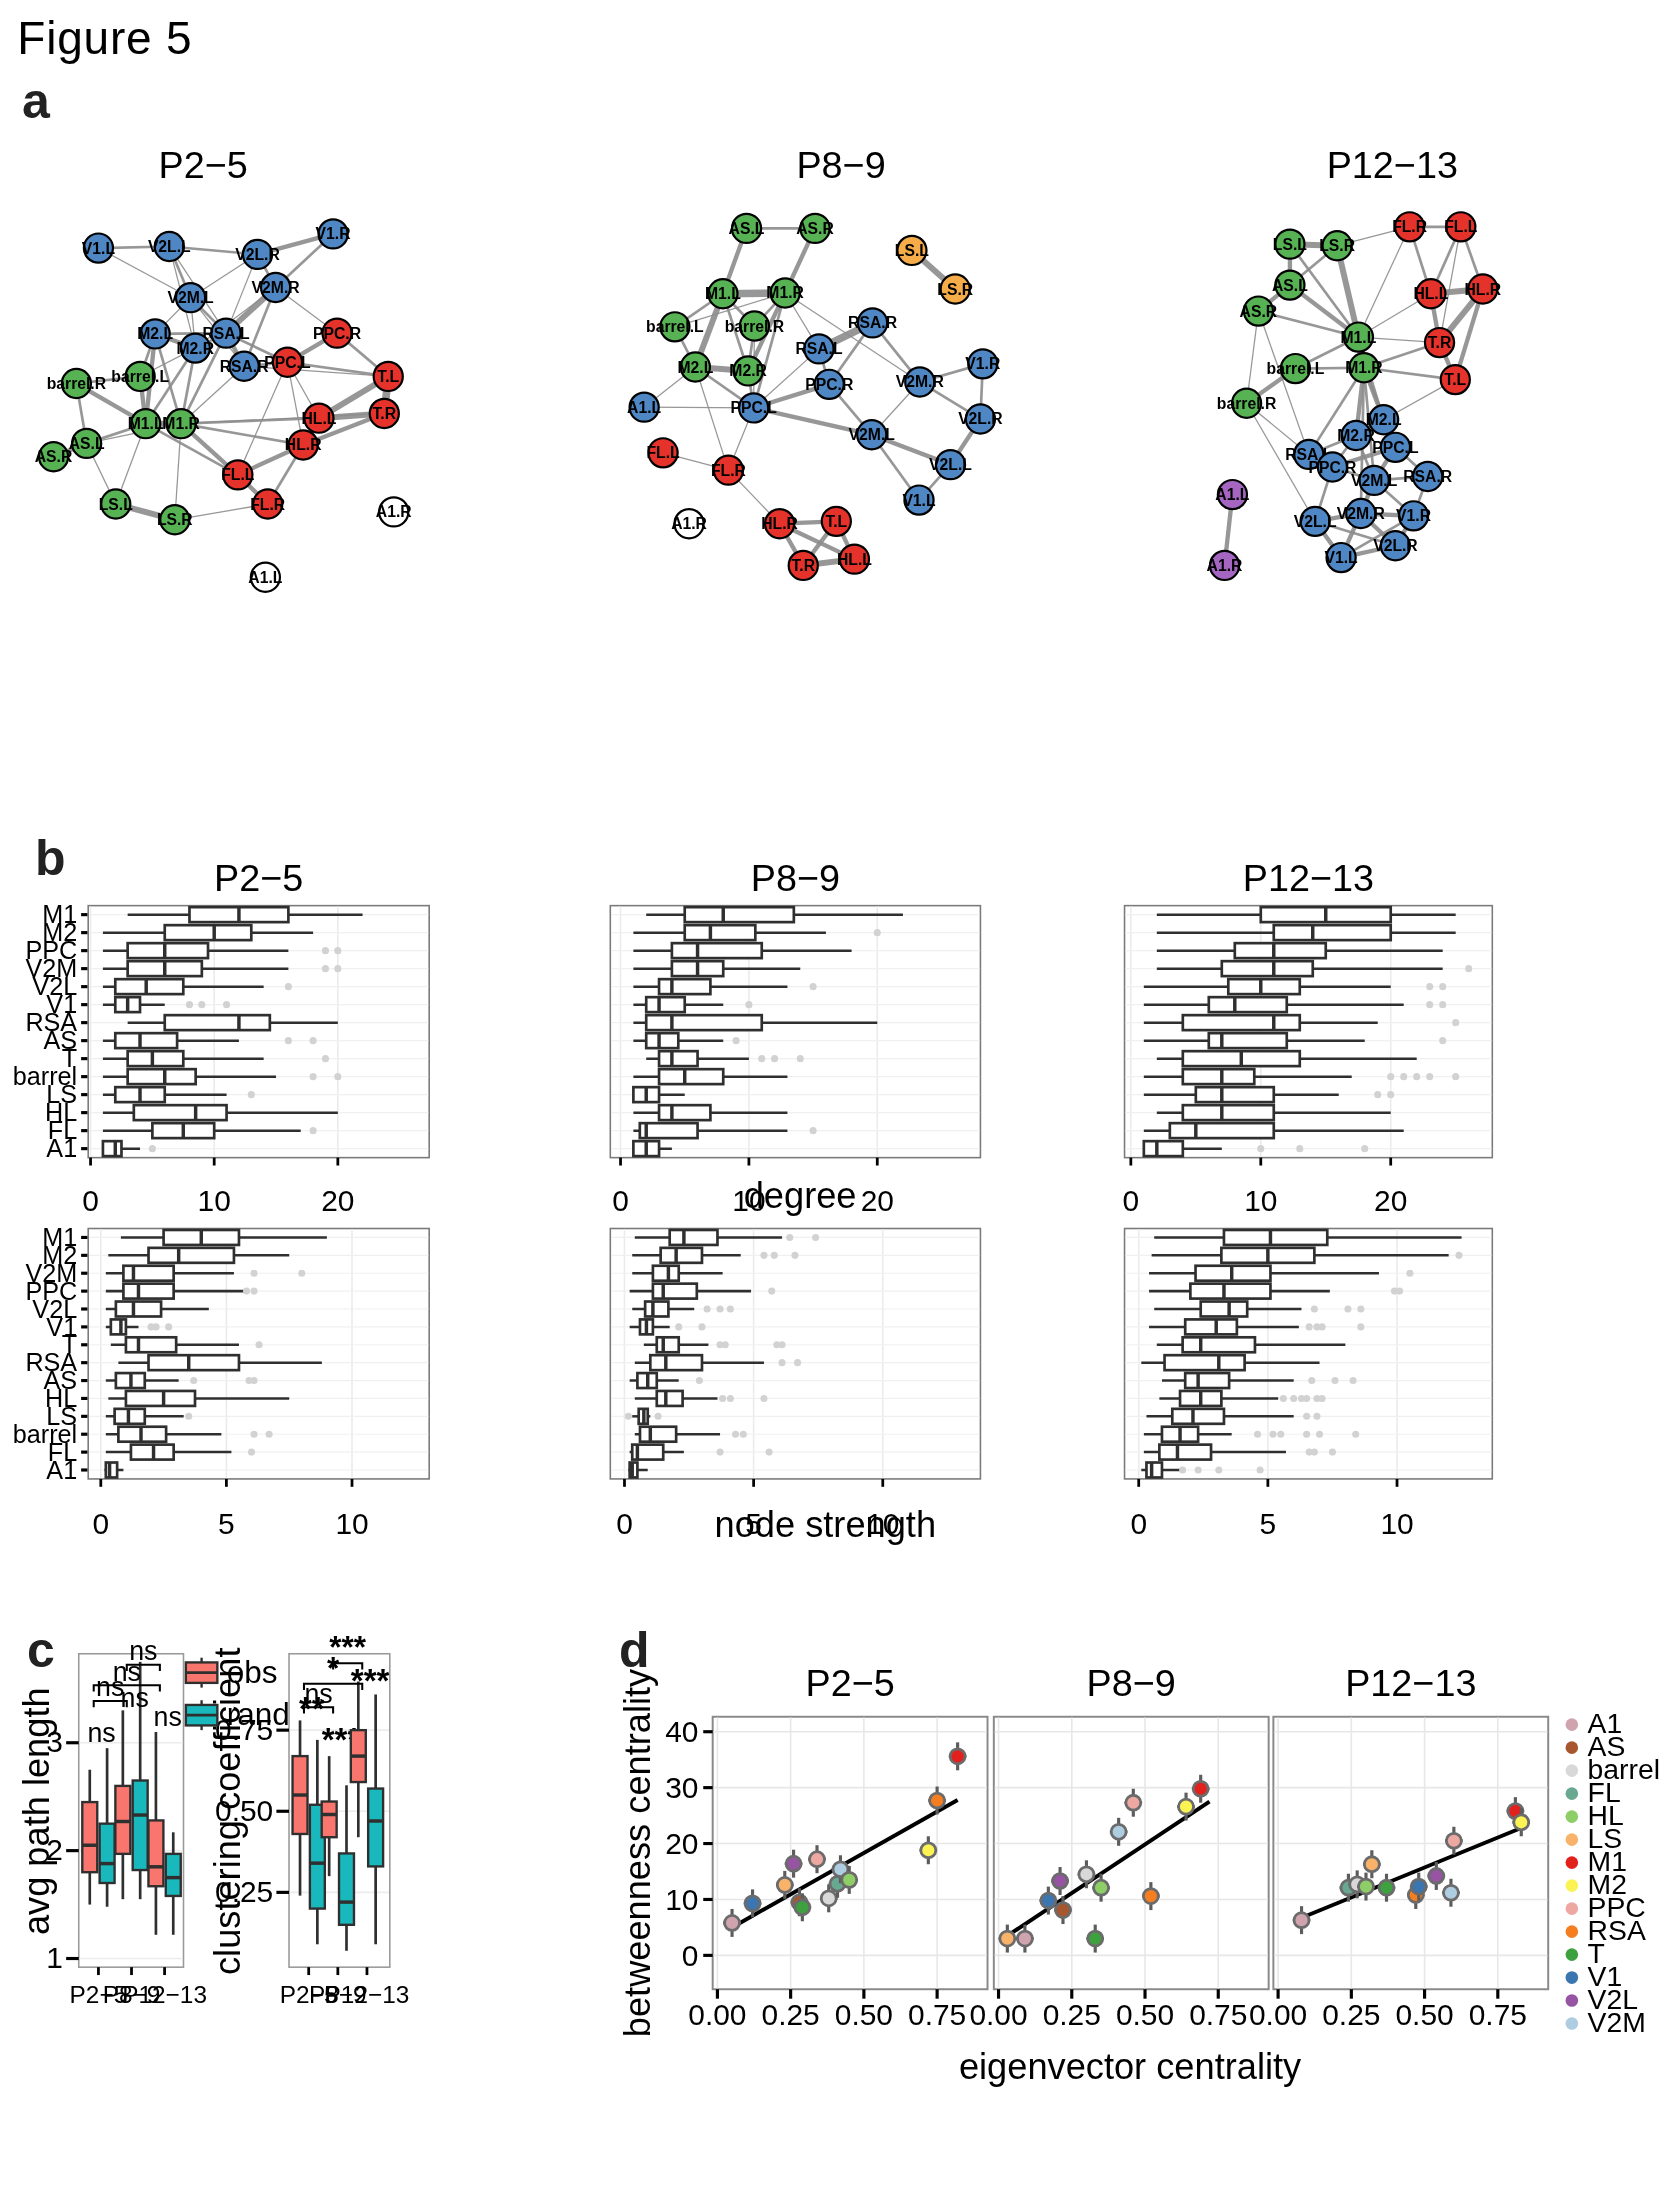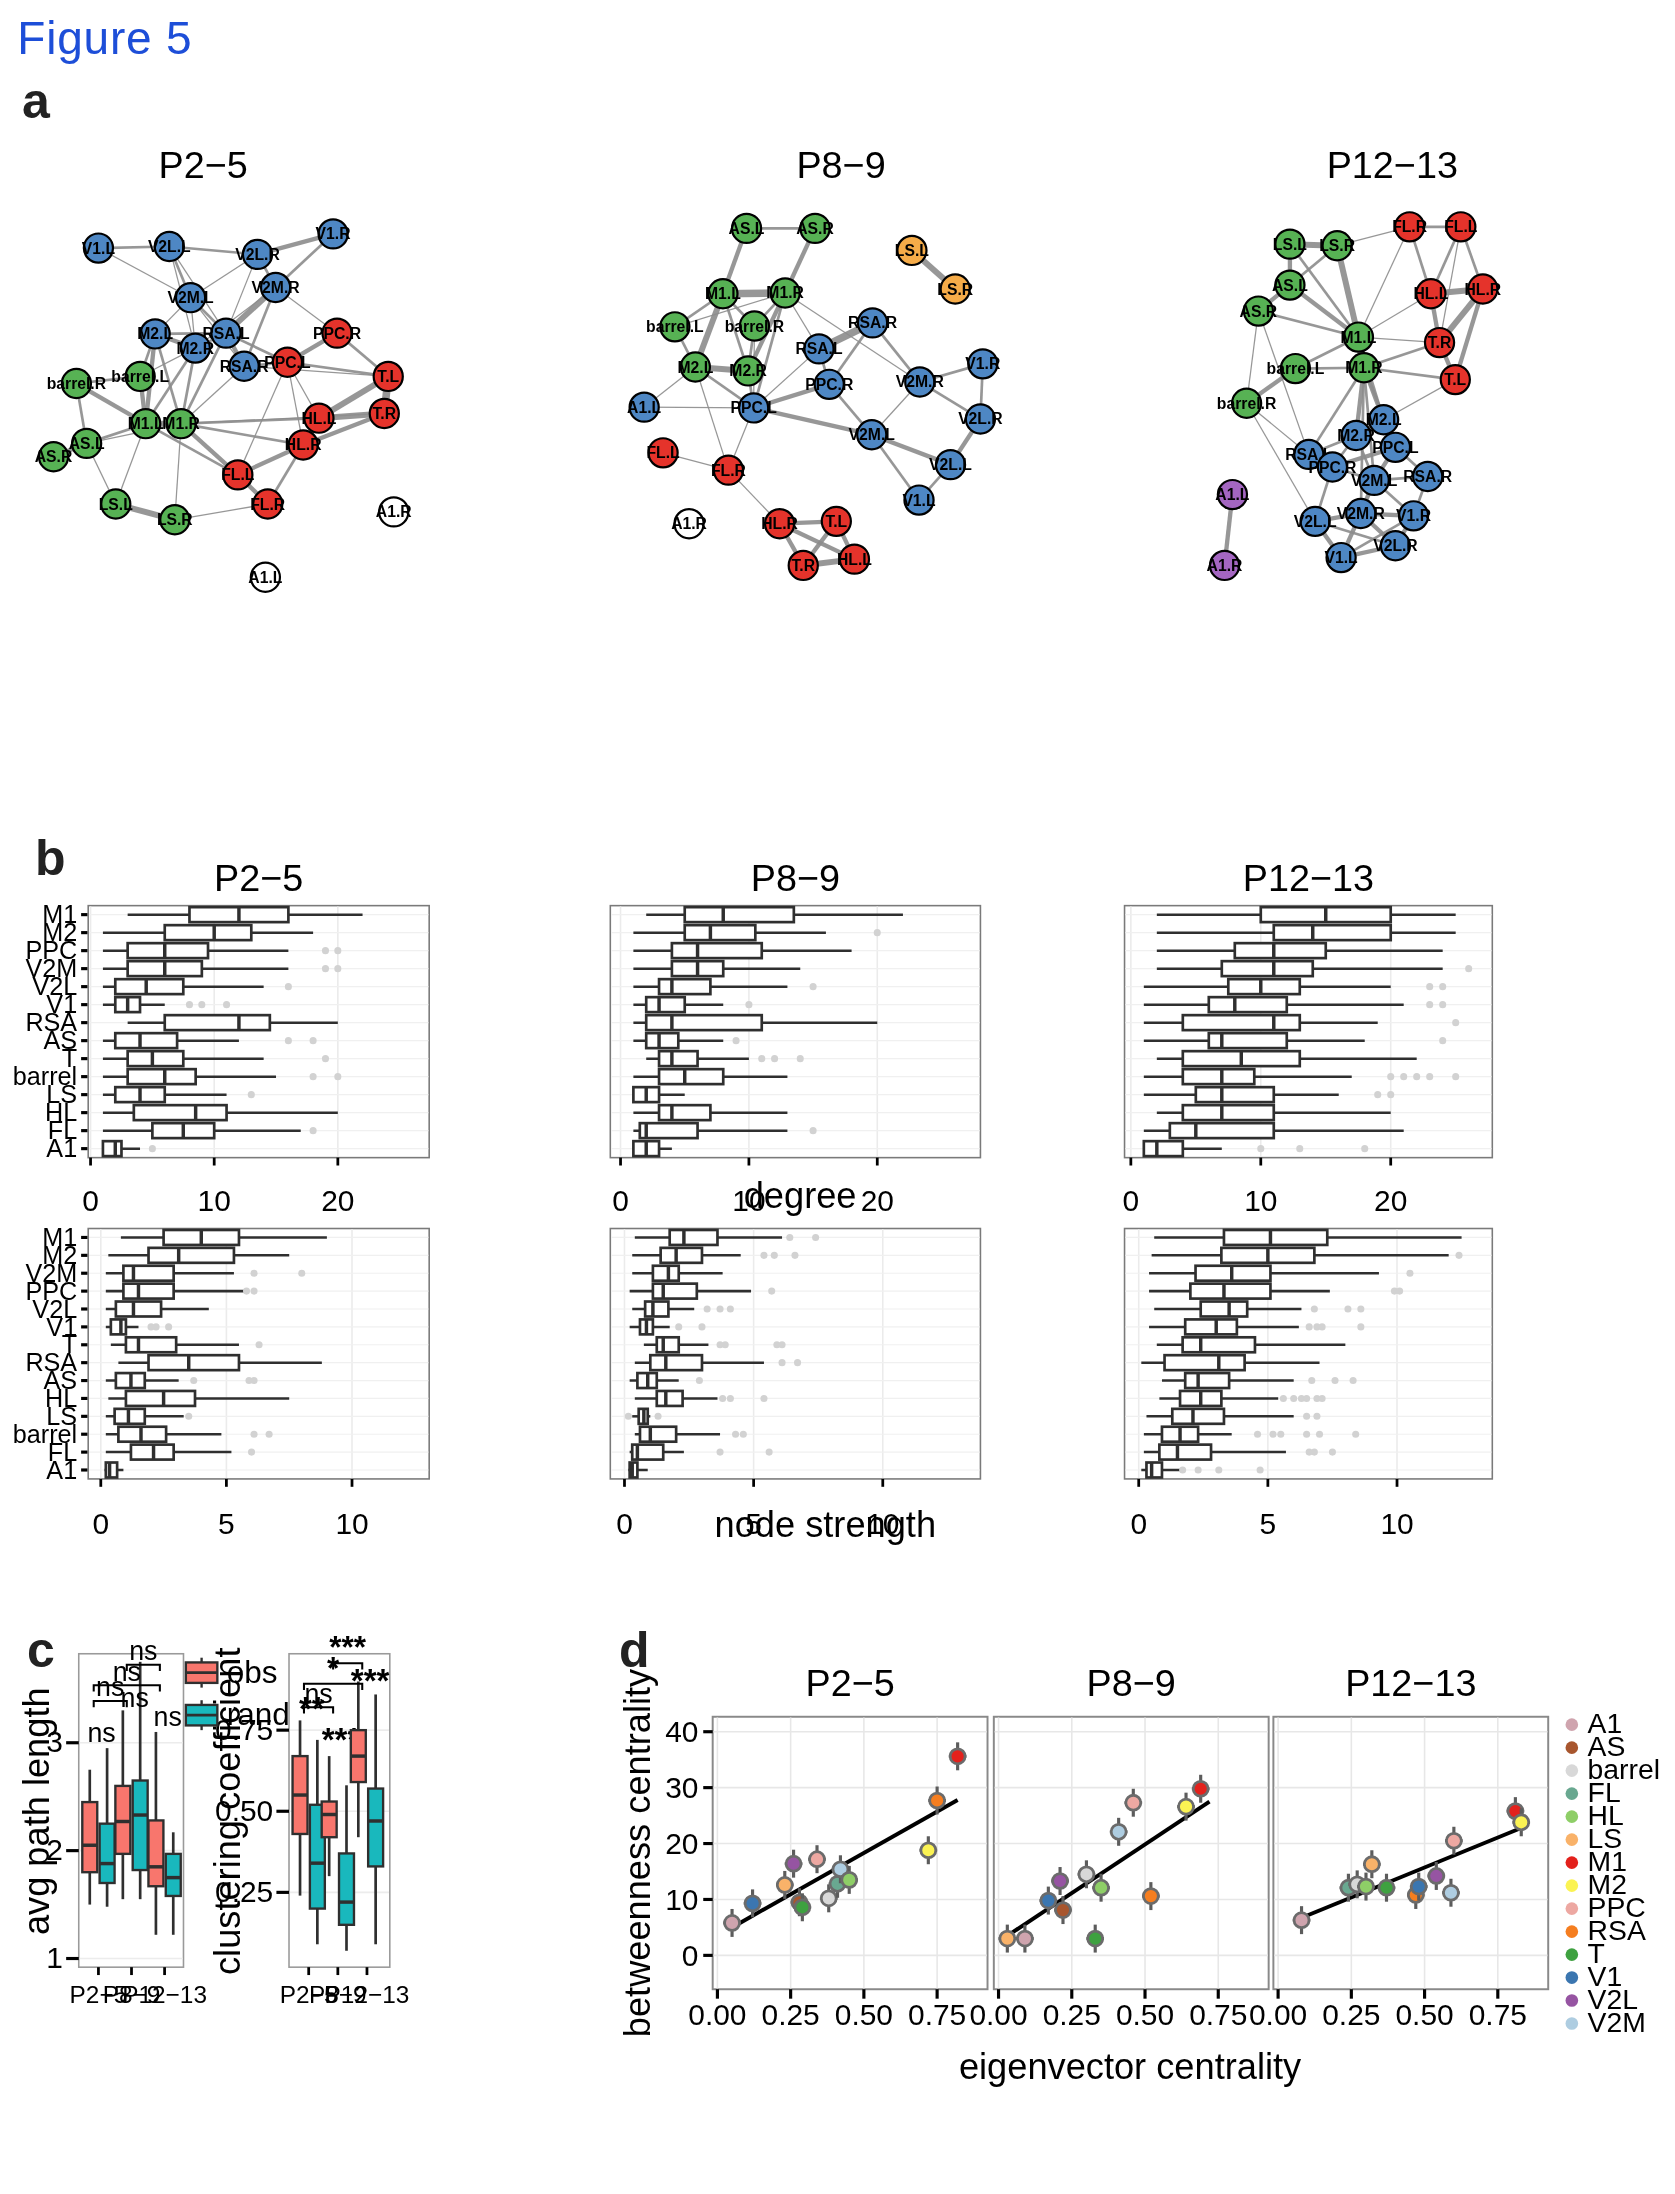--- a/index.html
+++ b/index.html
@@ -1,18 +1,18 @@
 <!DOCTYPE html>
 <html style="font-size:12.6px"><head>
 <meta charset="utf-8">
 <style>
   html,body{margin:0;padding:0;background:#fff;}
   .page{position:relative;width:1675px;height:2194px;background:#ffffff;overflow:hidden;
         font-family:"Liberation Sans", sans-serif;}
-  .fig-title{position:absolute;left:17.3px;top:11px;font-size:46px;color:#1d4ed8;letter-spacing:0.8px;}
+  .fig-title{position:absolute;left:17.3px;top:11px;font-size:46px;color:#000000;letter-spacing:0.8px;}
   .panel-letter{position:absolute;font-size:50px;font-weight:bold;color:#222;}
   #pl-a{left:22px;top:72px;}
   #pl-b{left:35px;top:829px;}
   #pl-c{left:27px;top:1621px;}
   #pl-d{left:619px;top:1621px;}
   svg text{font-family:"Liberation Sans", sans-serif;}
 </style>
 </head>
 <body>
 

